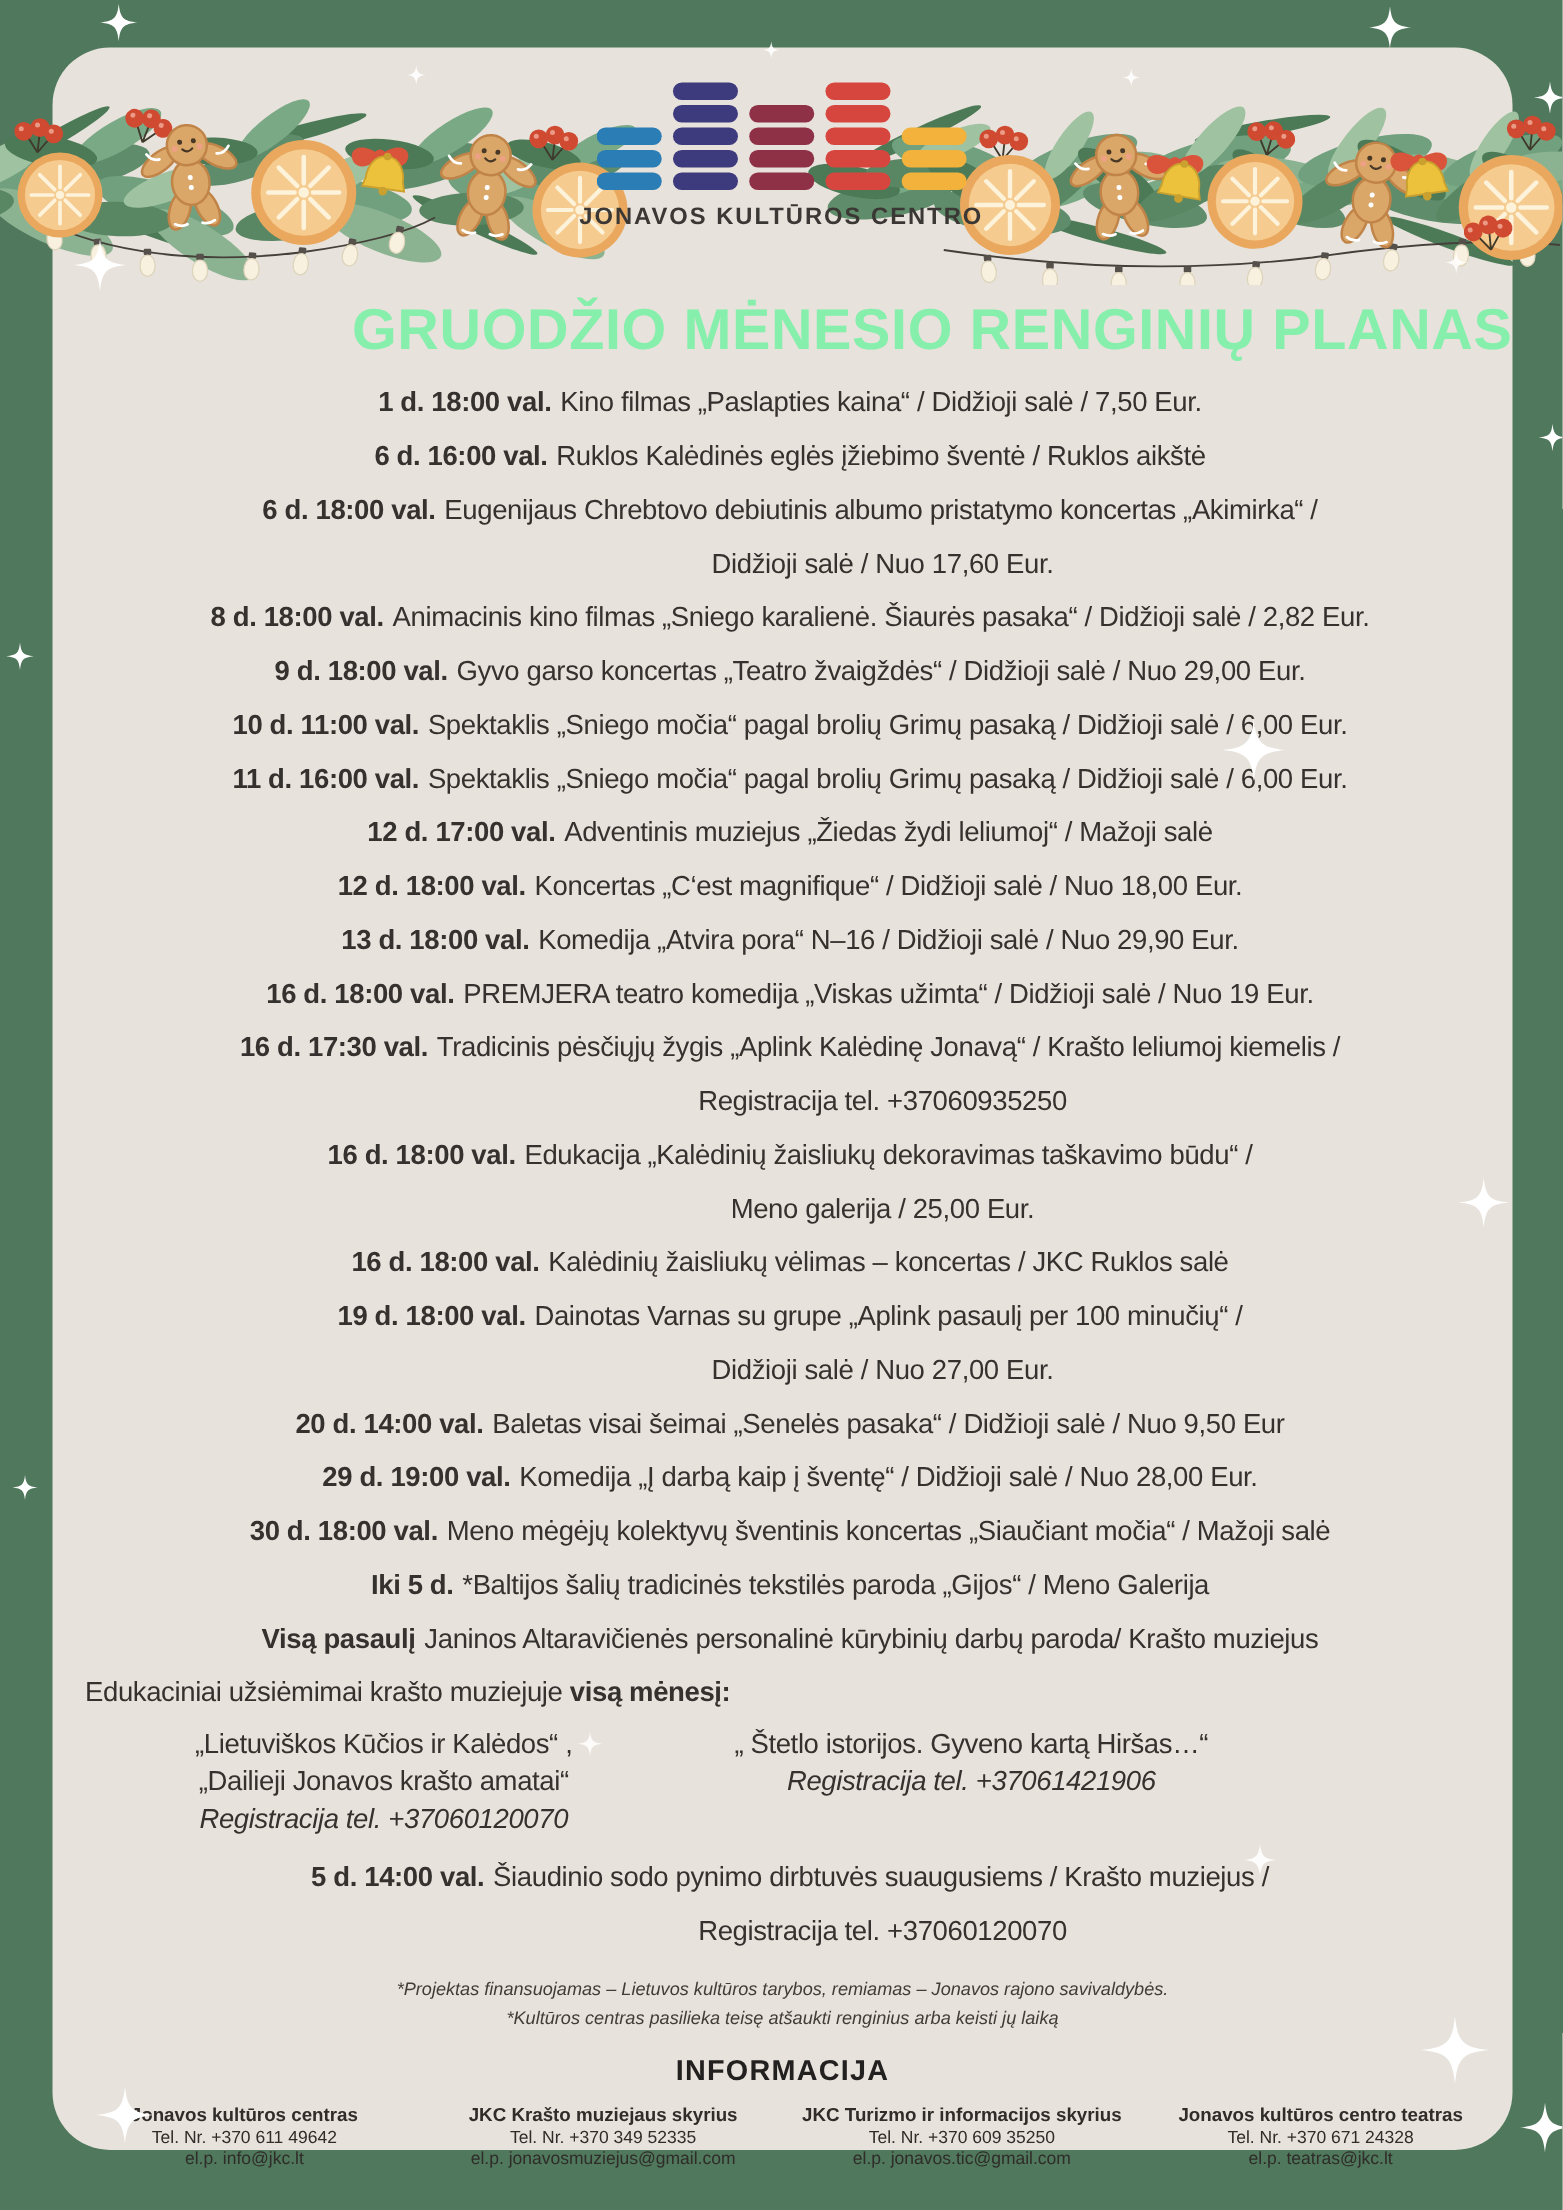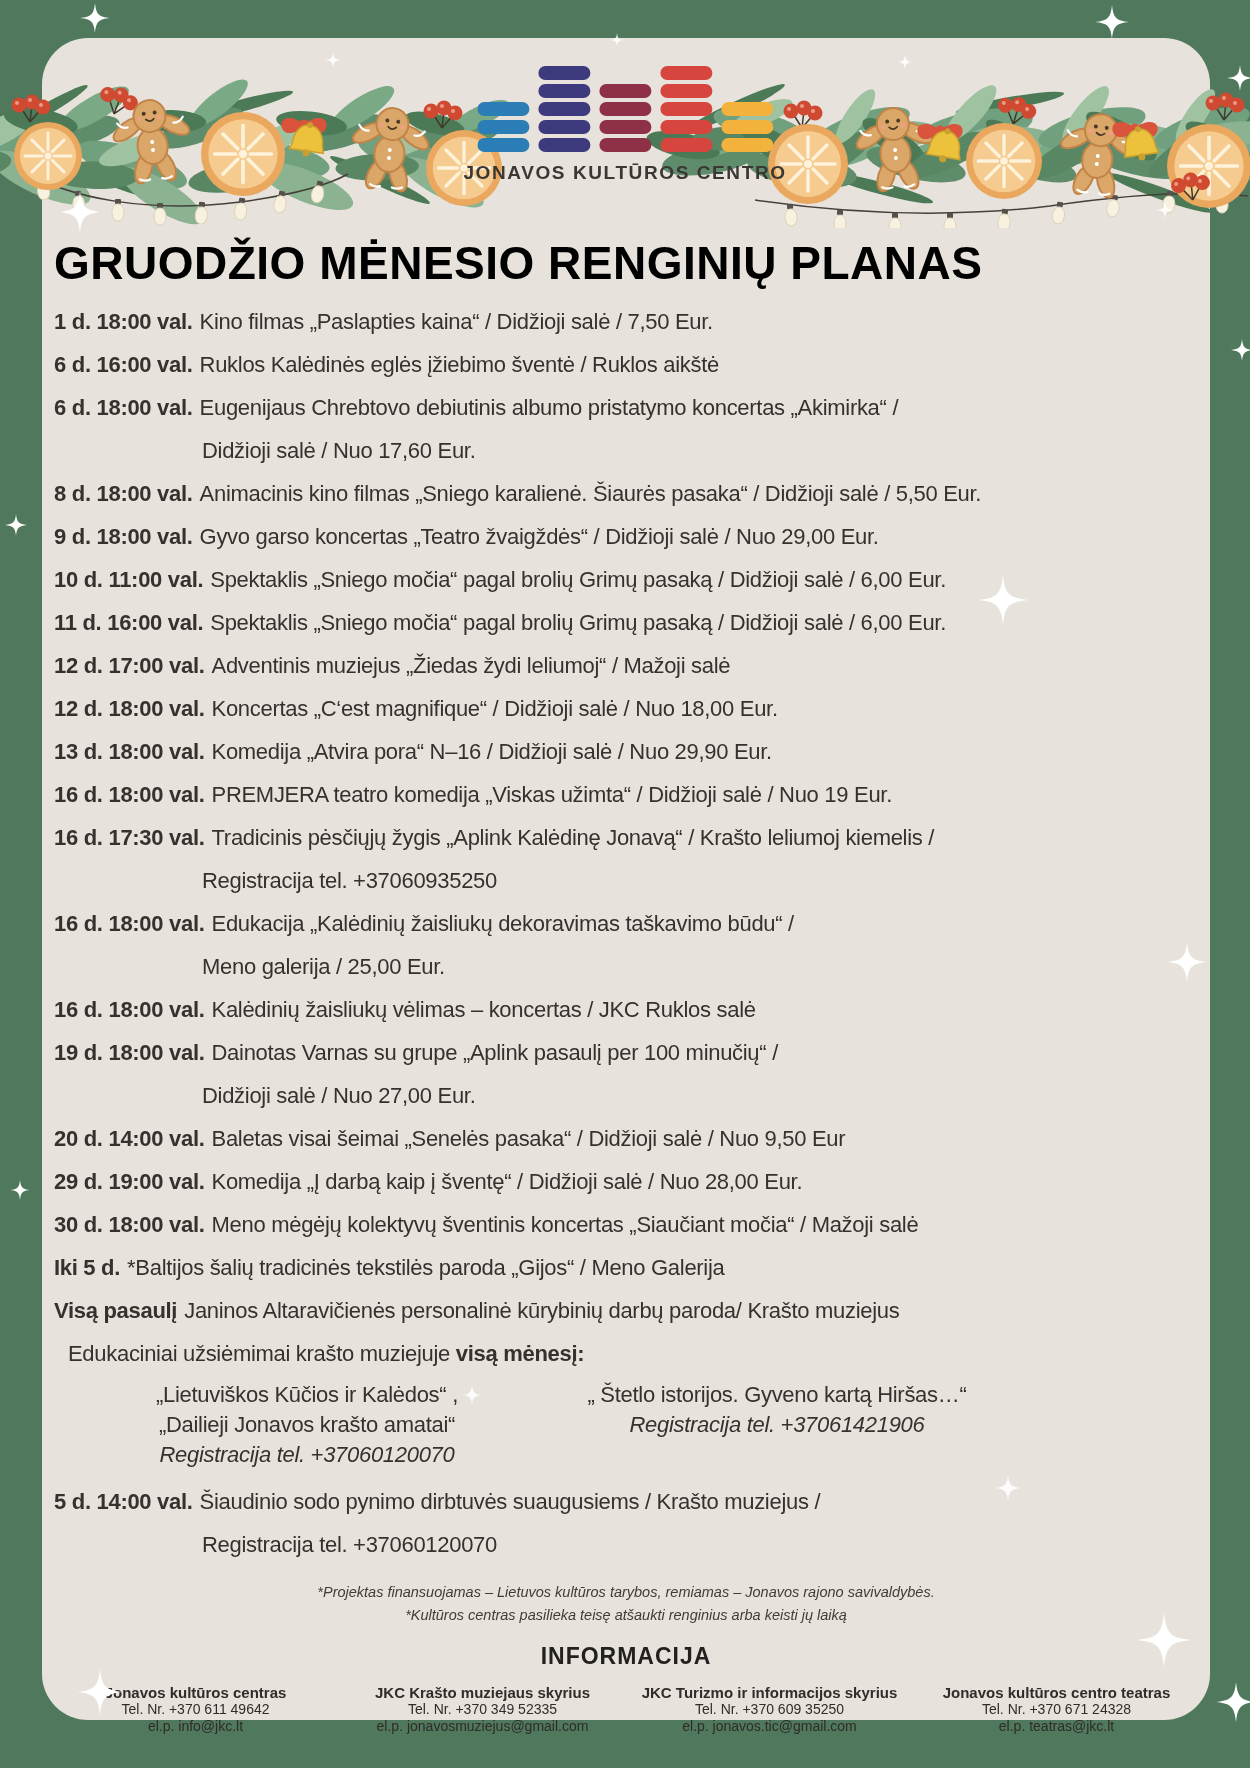--- a/index.html
+++ b/index.html
@@ -4,23 +4,23 @@
 <style>
   html,body{margin:0;padding:0;}
   body{width:1250px;height:1768px;background:#4f785c;position:relative;overflow:hidden;
        font-family:"Liberation Sans",sans-serif;color:#35312e;}
   .card{position:absolute;left:42px;top:38px;width:1168px;height:1682px;background:#e7e2db;
         border-radius:46px;z-index:1;overflow:hidden;}
   .garland{position:absolute;left:0;top:28px;z-index:3;pointer-events:none;}
   .logo{position:absolute;left:50%;top:64px;transform:translateX(-50%);z-index:4;text-align:center;}
   .brand{margin-top:6px;font-size:19px;font-weight:700;letter-spacing:1.6px;color:#3b3734;white-space:nowrap;}
   .content{position:absolute;left:42px;top:38px;width:1168px;z-index:2;}
-  .title{margin:200px 0 0 12px;padding:0;text-align:left;font-size:46px;line-height:50px;
-         font-weight:700;color:#000000;letter-spacing:.5px;}
-  .events{margin-top:22px;padding-left:12px;}
+  .title{margin:200px 0 0 0;padding:0;text-align:right;font-size:46px;line-height:50px;
+         font-weight:700;color:#86efac;letter-spacing:.5px;}
+  .events{margin-top:22px;padding-left:12px;text-align:center;}
   .event{font-size:22px;line-height:24px;margin:0 0 19px 0;letter-spacing:-.3px;white-space:nowrap;}
   .event .d{font-weight:700;margin-right:7px;}
   .event.wrapline{margin-left:148px;}
   .edu-intro{font-size:22px;line-height:24px;margin:0 0 14px 26px;letter-spacing:-.3px;}
   .edu-cols{display:flex;margin-left:70px;}
   .edu-col{font-size:22px;line-height:30px;text-align:center;letter-spacing:-.3px;}
   .edu-col.left{width:390px;margin-right:40px;}
   .edu-col.right{width:470px;}
   .reg{font-style:italic;}
   .last-event{margin-top:20px;}
@@ -216,21 +216,21 @@
 </div>
 
 <div class="content">
   <h1 class="title">GRUODŽIO MĖNESIO RENGINIŲ PLANAS</h1>
 
   <div class="events">
     <div class="event"><span class="d">1 d. 18:00 val.</span><span>Kino filmas „Paslapties kaina“ / Didžioji salė / 7,50 Eur.</span></div>
     <div class="event"><span class="d">6 d. 16:00 val.</span><span>Ruklos Kalėdinės eglės įžiebimo šventė / Ruklos aikštė</span></div>
     <div class="event"><span class="d">6 d. 18:00 val.</span><span>Eugenijaus Chrebtovo debiutinis albumo pristatymo koncertas „Akimirka“ /</span></div>
     <div class="event wrapline"><span>Didžioji salė /  Nuo 17,60 Eur.</span></div>
-    <div class="event"><span class="d">8 d. 18:00 val.</span><span>Animacinis kino filmas „Sniego karalienė. Šiaurės pasaka“ / Didžioji salė / 5,50 Eur.</span></div>
+    <div class="event"><span class="d">8 d. 18:00 val.</span><span>Animacinis kino filmas „Sniego karalienė. Šiaurės pasaka“ / Didžioji salė / 2,82 Eur.</span></div>
     <div class="event"><span class="d">9 d. 18:00 val.</span><span>Gyvo garso koncertas „Teatro žvaigždės“ / Didžioji salė / Nuo 29,00 Eur.</span></div>
     <div class="event"><span class="d">10 d. 11:00 val.</span><span>Spektaklis „Sniego močia“ pagal brolių Grimų pasaką / Didžioji salė / 6,00 Eur.</span></div>
     <div class="event"><span class="d">11 d. 16:00 val.</span><span>Spektaklis „Sniego močia“ pagal brolių Grimų pasaką / Didžioji salė / 6,00 Eur.</span></div>
     <div class="event"><span class="d">12 d. 17:00 val.</span><span>Adventinis muziejus „Žiedas žydi leliumoj“ / Mažoji salė</span></div>
     <div class="event"><span class="d">12 d. 18:00 val.</span><span>Koncertas „C‘est magnifique“ / Didžioji salė  / Nuo 18,00 Eur.</span></div>
     <div class="event"><span class="d">13 d. 18:00 val.</span><span>Komedija „Atvira pora“ N–16 / Didžioji salė / Nuo 29,90 Eur.</span></div>
     <div class="event"><span class="d">16 d. 18:00 val.</span><span>PREMJERA teatro komedija „Viskas užimta“ / Didžioji salė / Nuo 19 Eur.</span></div>
     <div class="event"><span class="d">16 d. 17:30 val.</span><span>Tradicinis pėsčiųjų žygis „Aplink Kalėdinę Jonavą“ / Krašto leliumoj kiemelis /</span></div>
     <div class="event wrapline"><span>Registracija tel. +37060935250</span></div>
     <div class="event"><span class="d">16 d. 18:00 val.</span><span>Edukacija „Kalėdinių žaisliukų dekoravimas taškavimo būdu“ /</span></div>

